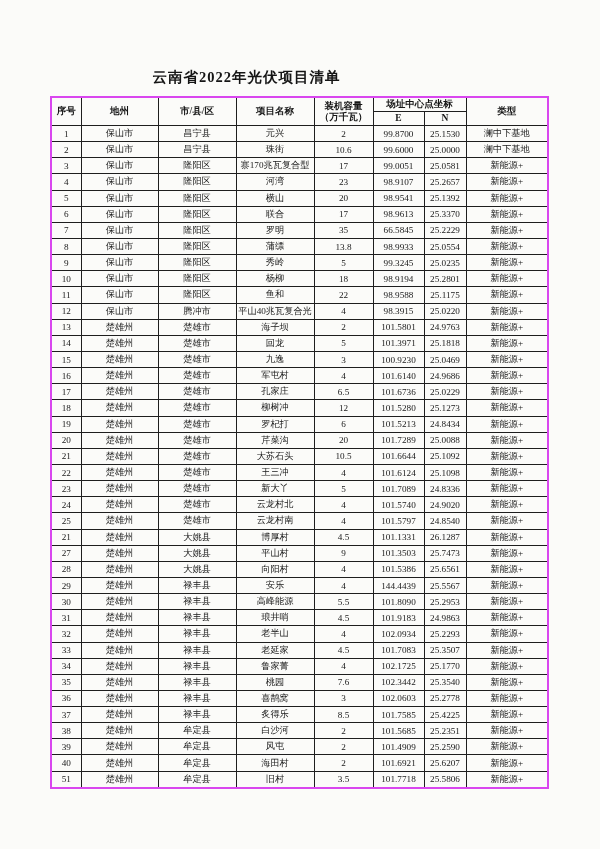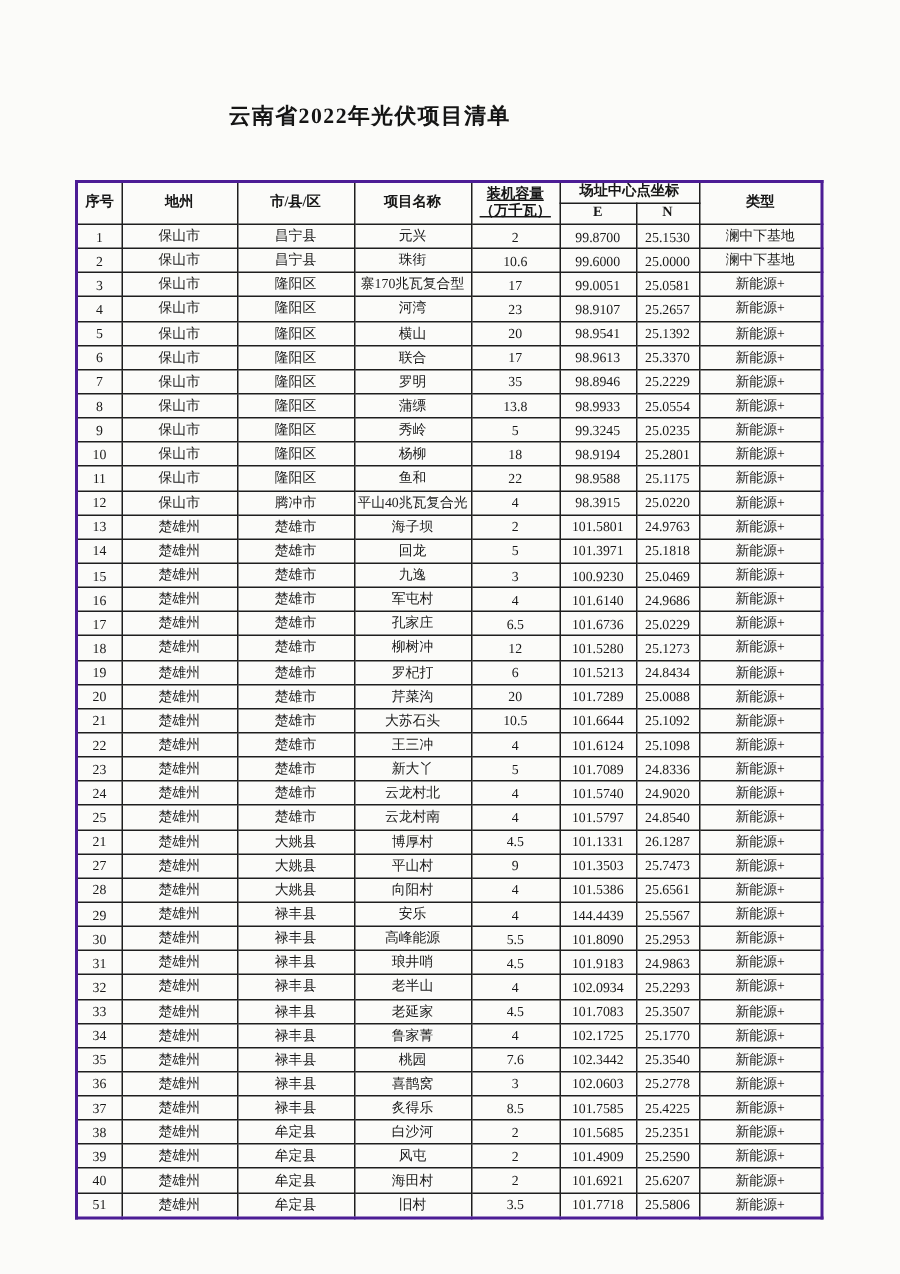--- a/index.html
+++ b/index.html
@@ -38,22 +38,21 @@
   table.pv-table th,
   table.pv-table td {
     border: 1px solid #1e1e1e;
     padding: 0 1px;
     text-align: center;
     vertical-align: middle;
     overflow: hidden;
     white-space: nowrap;
   }
   table.pv-table {
-    border: 2px solid #4c1d95;
-    margin-top: 24px;
+    border: 2px solid #d946ef;
   }
   table.pv-table thead th {
     font-size: 9.5px;
     font-weight: bold;
     color: #161616;
     line-height: 1.15;
   }
   table.pv-table thead tr.hdr-top th {
     height: 13px;
   }
@@ -61,21 +60,20 @@
     height: 13px;
   }
   table.pv-table tbody td {
     height: 15.15px;
     font-size: 9.2px;
     color: #191919;
   }
   .cap-line {
     display: block;
     line-height: 1.1;
-    text-decoration: underline;
   }
 </style>
 </head>
 <body>
 
 <div class="doc-title">云南省2022年光伏项目清单</div>
 
 <table class="pv-table">
   <colgroup>
     <col style="width:30px">
@@ -165,21 +163,21 @@
     <td>98.9613</td>
     <td>25.3370</td>
     <td>新能源+</td>
   </tr>
       <tr>
     <td>7</td>
     <td>保山市</td>
     <td>隆阳区</td>
     <td>罗明</td>
     <td>35</td>
-    <td>98.8946</td>
+    <td>66.5845</td>
     <td>25.2229</td>
     <td>新能源+</td>
   </tr>
       <tr>
     <td>8</td>
     <td>保山市</td>
     <td>隆阳区</td>
     <td>蒲缥</td>
     <td>13.8</td>
     <td>98.9933</td>

